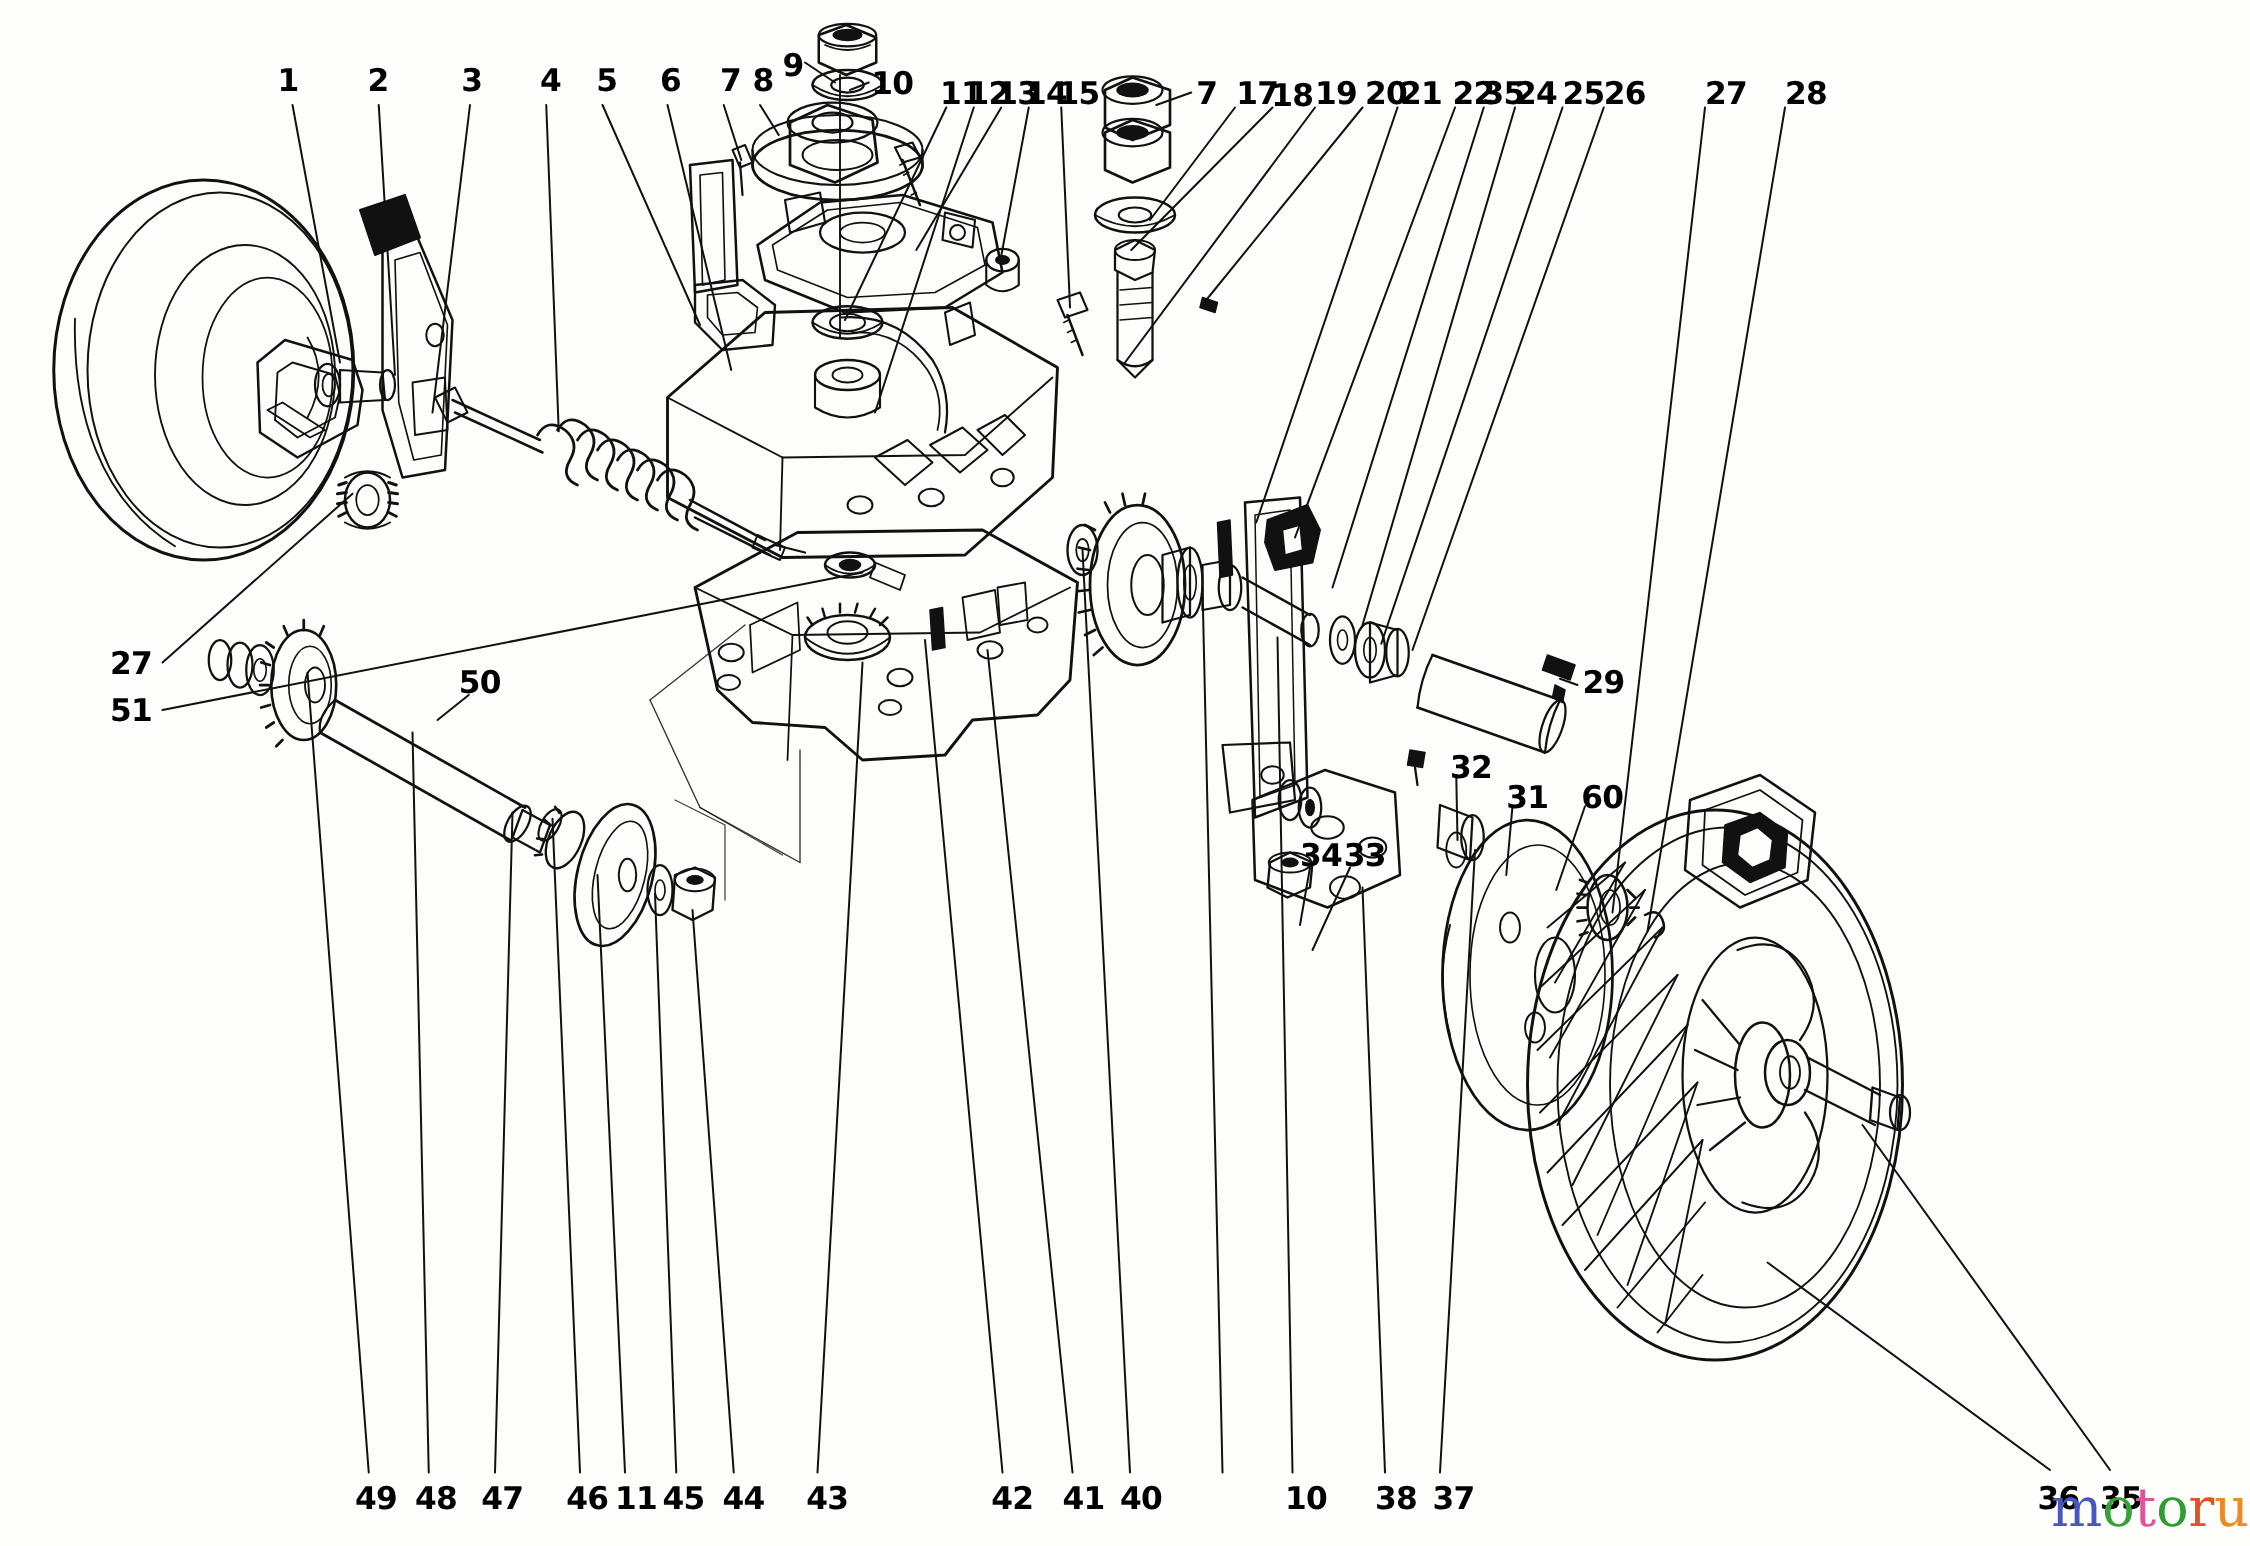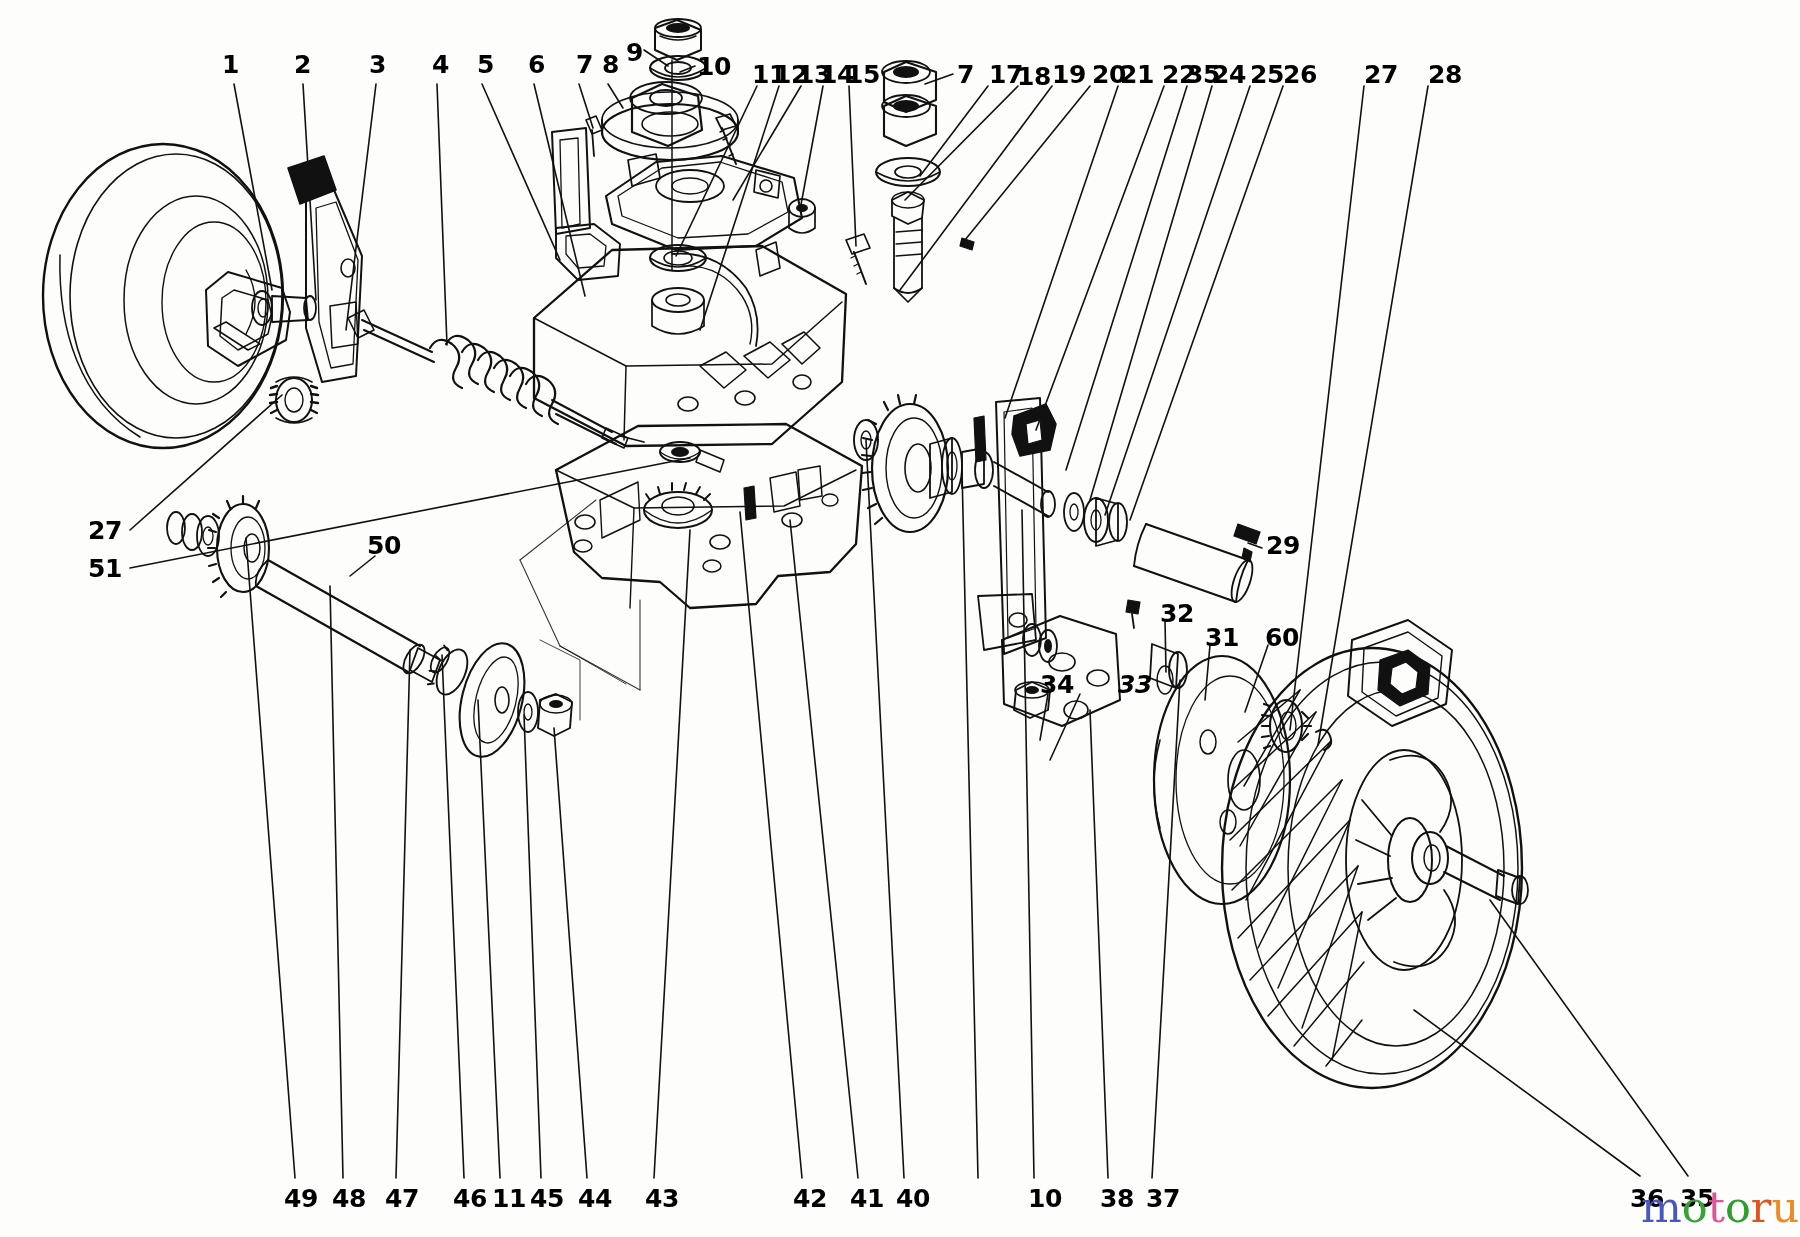--- a/index.html
+++ b/index.html
@@ -504,21 +504,21 @@
       <div class="callout" style="left: 1212px; top: 62px;">24</div>
       <div class="callout" style="left: 1250px; top: 62px;">25</div>
       <div class="callout" style="left: 1283px; top: 62px;">26</div>
       <div class="callout" style="left: 1364px; top: 62px;">27</div>
       <div class="callout" style="left: 1428px; top: 62px;">28</div>
       <div class="callout" style="left: 88px; top: 518px;">27</div>
       <div class="callout" style="left: 88px; top: 556px;">51</div>
       <div class="callout" style="left: 367px; top: 533px;">50</div>
       <div class="callout" style="left: 1266px; top: 533px;">29</div>
       <div class="callout" style="left: 1040px; top: 672px;">34</div>
-      <div class="callout" style="left: 1118px; top: 672px; font-style: italic;">33</div>
+      <div class="callout" style="left: 1075px; top: 672px;">33</div>
       <div class="callout" style="left: 1160px; top: 601px;">32</div>
       <div class="callout" style="left: 1205px; top: 625px;">31</div>
       <div class="callout" style="left: 1265px; top: 625px;">60</div>
       <div class="callout" style="left: 284px; top: 1186px;">49</div>
       <div class="callout" style="left: 332px; top: 1186px;">48</div>
       <div class="callout" style="left: 385px; top: 1186px;">47</div>
       <div class="callout" style="left: 453px; top: 1186px;">46</div>
       <div class="callout" style="left: 492px; top: 1186px;">11</div>
       <div class="callout" style="left: 530px; top: 1186px;">45</div>
       <div class="callout" style="left: 578px; top: 1186px;">44</div>

